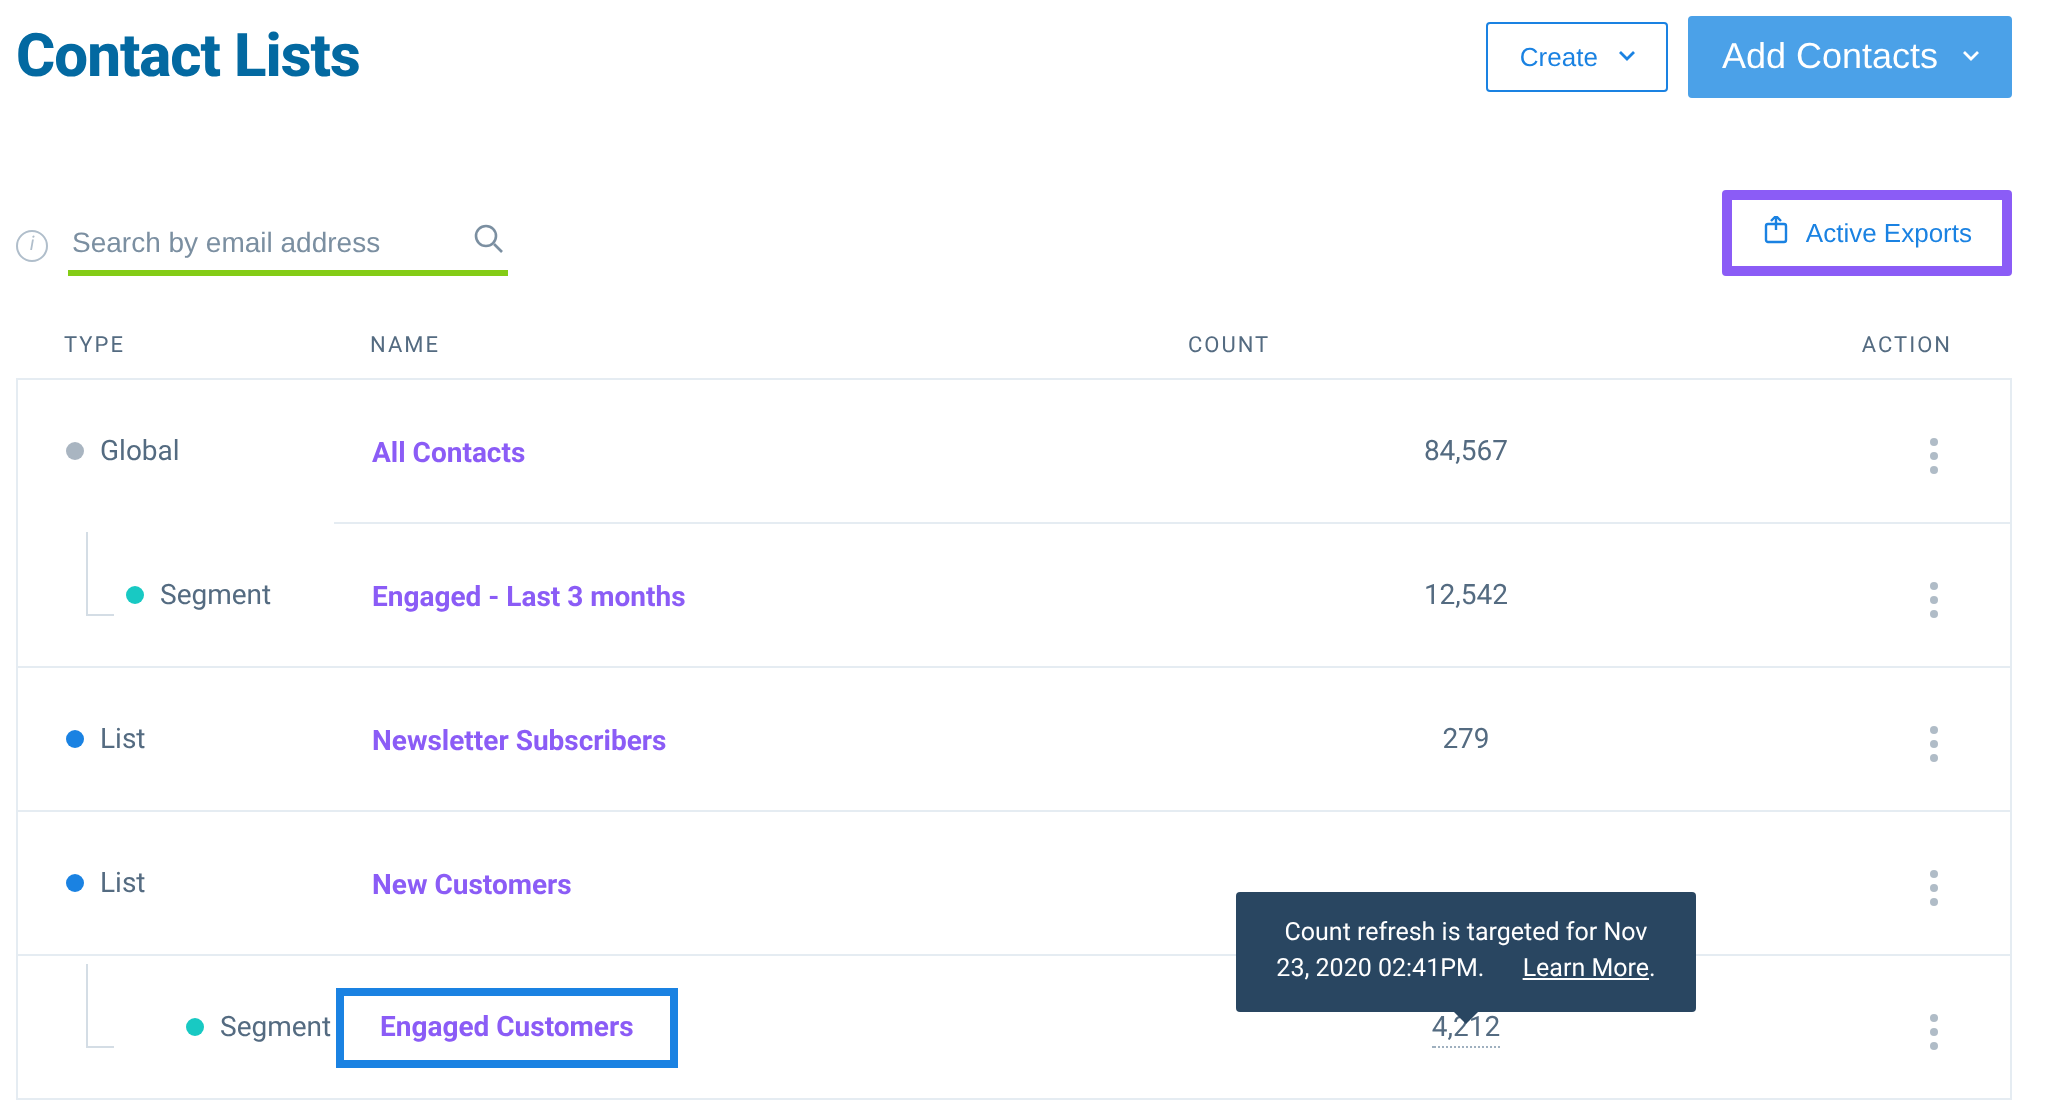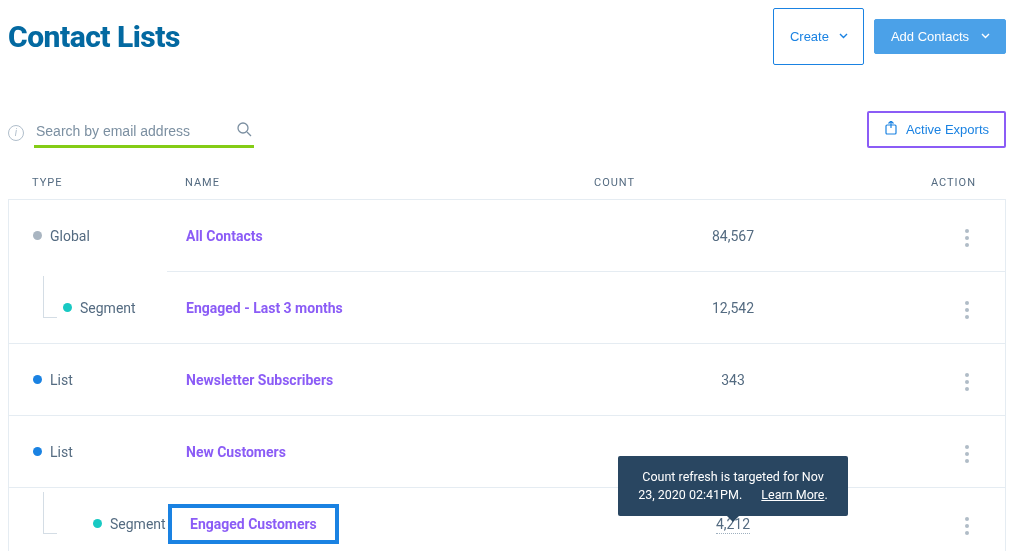--- a/index.html
+++ b/index.html
@@ -27,34 +27,34 @@
   }
   .header-actions {
     display: flex;
     gap: 10px;
     align-items: center;
   }
   .btn-outline {
     border: 1px solid #1a82e2;
     color: #1a82e2;
     background: #fff;
-    padding: 20px 16px;
+    padding: 9px 16px;
     font-size: 13px;
     border-radius: 2px;
     display: inline-flex;
     align-items: center;
     gap: 10px;
     cursor: pointer;
   }
   .btn-primary {
     border: 1px solid #4ba1e8;
     color: #fff;
     background: #4ba1e8;
     padding: 9px 16px;
-    font-size: 13px;
+    font-size: 18px;
     border-radius: 2px;
     display: inline-flex;
     align-items: center;
     gap: 12px;
     cursor: pointer;
   }
   .chevron {
     width: 8px;
     height: 8px;
     display: inline-block;
@@ -94,21 +94,21 @@
     background:transparent;
   }
   .search-field::placeholder { color:#7b8fa1; }
   .search-box { position:relative; }
   .search-icon-btn {
     position:absolute; right:2px; top:4px;
     background:none; border:none; padding:0; cursor:pointer;
     color:#7b8fa1;
   }
   .btn-outline2 {
-    border:2px solid #8b5cf6;
+    border:5px solid #8b5cf6;
     color:#1a82e2;
     background:#fff;
     padding:8px 15px;
     font-size:13px;
     border-radius:2px;
     display:inline-flex;
     align-items:center;
     gap:8px;
     cursor:pointer;
   }
@@ -336,21 +336,21 @@
     </div>
 
     <div class="row">
       <div class="type-cell">
         <span class="dot blue"></span>
         <span>List</span>
       </div>
       <div class="name-cell">
         <span class="name-link">Newsletter Subscribers</span>
       </div>
-      <div class="count-cell">343</div>
+      <div class="count-cell">279</div>
       <div class="action-cell">
         <span class="kebab">
             <span></span>
             <span></span>
             <span></span>
           </span>
       </div>
     </div>
 
     <div class="row">

